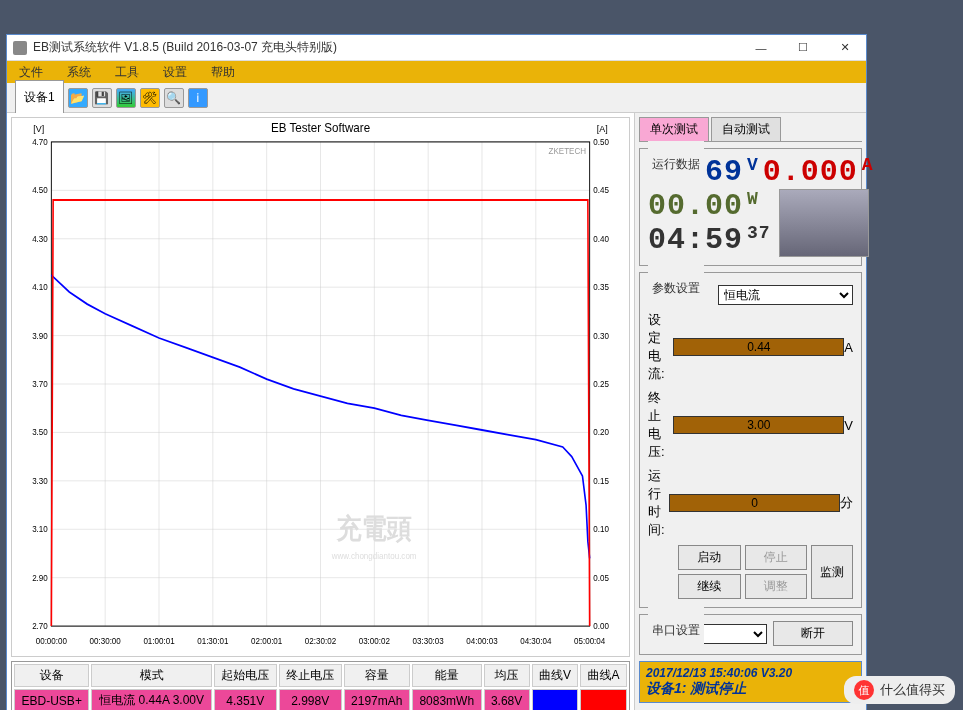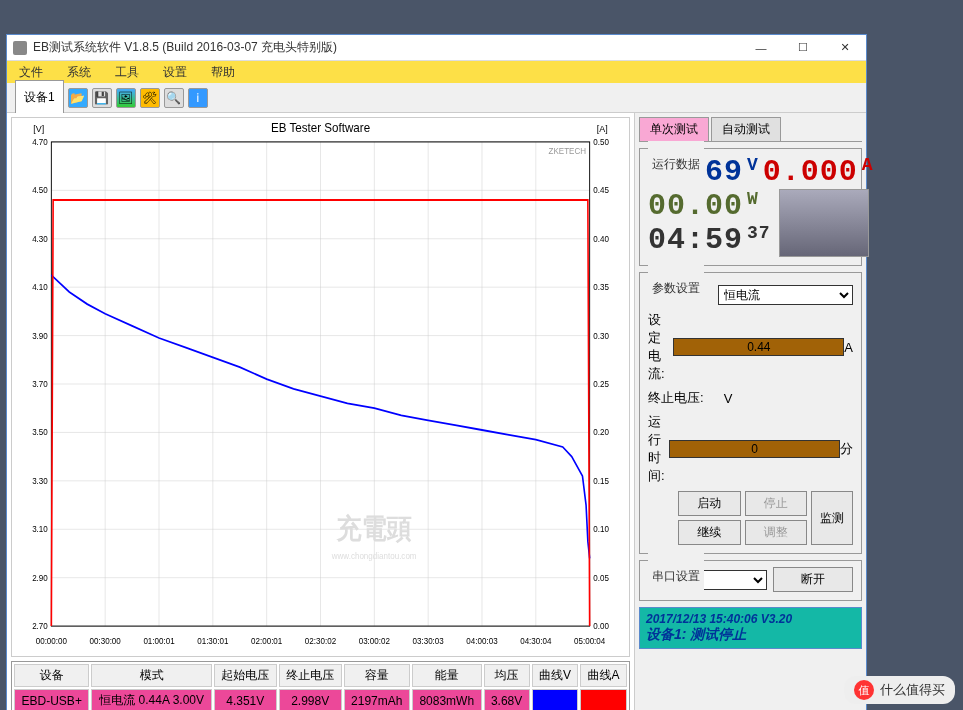--- a/index.html
+++ b/index.html
@@ -6,21 +6,21 @@
 body { background: #4a5568; width: 963px; height: 710px; overflow: hidden; position: relative; }
 
 .window { position: absolute; left: 6px; top: 6px; width: 861px; height: 686px; background: #fff; border: 1px solid #5a8acc; display: flex; flex-direction: column; margin-top: 28px; }
 
 .titlebar { height: 26px; background: #fff; display: flex; align-items: center; border-bottom: 1px solid #ddd; }
 .titlebar .icon { width: 14px; height: 14px; background: #888; border-radius: 2px; margin: 0 6px; }
 .titlebar .title { flex: 1; font-size: 12px; color: #333; }
 .win-btns { display: flex; }
 .win-btn { width: 42px; height: 26px; display: flex; align-items: center; justify-content: center; font-size: 11px; color: #333; cursor: pointer; }
 
-.menubar { height: 22px; background: #fde047; display: flex; align-items: center; padding: 0 4px; font-size: 12px; color: #333; gap: 8px; }
+.menubar { height: 22px; background: #eab308; display: flex; align-items: center; padding: 0 4px; font-size: 12px; color: #333; gap: 8px; }
 .menubar span { padding: 2px 8px; cursor: pointer; }
 
 .toolbar { height: 30px; background: #f0f0f0; display: flex; align-items: center; padding: 0 8px; gap: 4px; border-bottom: 1px solid #ccc; }
 .tab-btn { padding: 8px 8px; background: #fff; border: 1px solid #999; font-size: 12px; cursor: pointer; }
 .tool-icon { width: 20px; height: 20px; background: #ddd; border: 1px solid #999; border-radius: 2px; cursor: pointer; display: inline-flex; align-items: center; justify-content: center; font-size: 12px; }
 
 .content { flex: 1; display: flex; background: #fff; }
 
 .chart-area { flex: 1; display: flex; flex-direction: column; padding: 4px; }
 .chart-box { flex: 1; border: 1px solid #ccc; position: relative; background: #fff; overflow: hidden; }
@@ -56,21 +56,21 @@
 .param-label { width: 70px; }
 .param-input { flex: 1; border: 1px solid #333; background: #a16207; text-align: center; padding: 1px 7px; font-size: 12px; }
 .param-unit { width: 20px; text-align: center; }
 .sel { border: 1px solid #333; background: #fff; flex: 1; font-size: 12px; padding: 1px; }
 
 .btn-grid { display: grid; grid-template-columns: 1fr 1fr auto; gap: 4px; margin-top: 6px; padding-left: 30px; }
 .btn { background: #e8e8e8; border: 1px solid #888; padding: 3px 8px; text-align: center; cursor: pointer; font-size: 12px; }
 .btn.disabled { color: #999; }
 .btn.tall { grid-row: span 2; display: flex; align-items: center; }
 
-.status-box { border: 1px solid #5a8acc; padding: 4px 6px; background: #14b8a6; font-size: 12px; color: #003399; font-weight: bold; font-style: italic; font-family: "SimSun", serif; }
+.status-box { border: 1px solid #5a8acc; padding: 4px 6px; background: #eab308; font-size: 12px; color: #003399; font-weight: bold; font-style: italic; font-family: "SimSun", serif; }
 
 .watermark { position: absolute; bottom: 6px; right: 8px; background: #eee; border-radius: 12px; padding: 4px 10px; font-size: 13px; color: #333; display: flex; align-items: center; gap: 6px; z-index: 50; }
 .wm-icon { width: 20px; height: 20px; border-radius: 50%; background: #f33; color: #fff; display: flex; align-items: center; justify-content: center; font-size: 11px; }
 </style>
 </head>
 <body>
 
 <div class="window">
   <div class="titlebar">
     <div class="icon"></div>
@@ -237,20 +237,21 @@
           <span class="param-label">运行模式:</span>
           <select class="sel"><option>恒电流</option></select>
         </div>
         <div class="param-row">
           <span class="param-label">设定电流:</span>
           <input class="param-input" value="0.44" style="">
           <span class="param-unit">A</span>
         </div>
         <div class="param-row">
           <span class="param-label">终止电压:</span>
+          <input class="param-input" value="3.00" style="">
           <span class="param-unit">V</span>
         </div>
         <div class="param-row">
           <span class="param-label">运行时间:</span>
           <input class="param-input" value="0" style="">
           <span class="param-unit">分</span>
         </div>
         <div class="btn-grid">
           <div class="btn">启动</div>
           <div class="btn disabled">停止</div>

